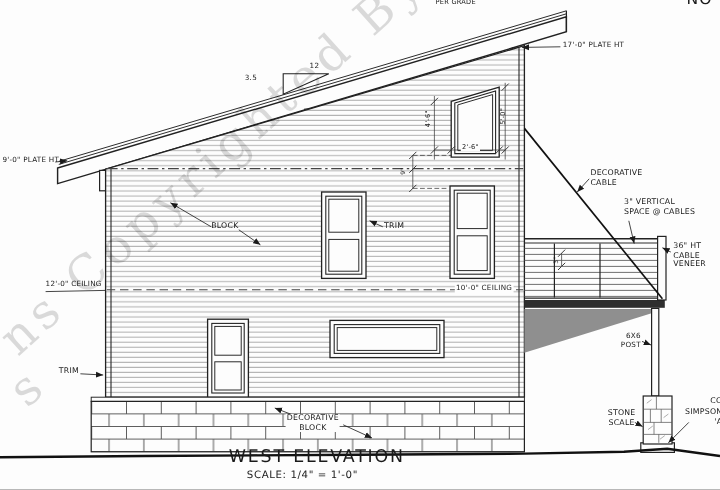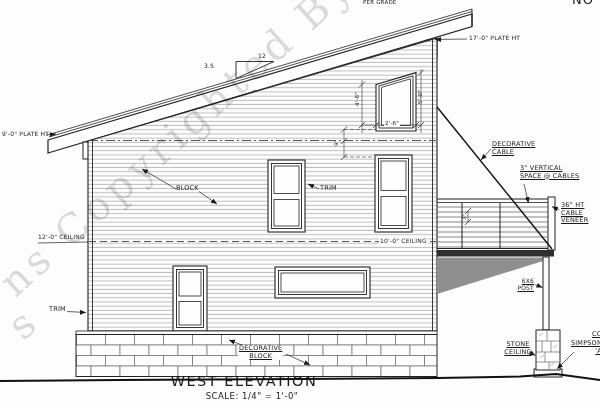--- a/index.html
+++ b/index.html
@@ -3,21 +3,21 @@
 <meta charset="utf-8">
 <style>
   html,body{margin:0;padding:0;background:#888;}
   #sheet{
     position:relative;width:600px;height:408px;background:#fdfdfd;
     overflow:hidden;font-family:"DejaVu Sans",sans-serif;color:#1a1a1a;
   }
   #linework{position:absolute;left:0;top:0;z-index:2;}
   .lbl{position:absolute;z-index:4;font-size:6.5px;line-height:7.5px;
        letter-spacing:.2px;white-space:nowrap;color:#1a1a1a;}
-  .lbl span{display:block;text-decoration:underline;}
+  .lbl span{display:block;}
   .tiny{font-size:5.5px;line-height:6px;}
   .whitebg{background:#fdfdfd;padding:0 1px;}
   .rot{transform:rotate(-90deg);transform-origin:center center;}
   .ctr{text-align:center;}
   .rgt{text-align:right;}
   #per-grade{left:363px;top:-1px;font-size:5.5px;}
   #corner-note{left:572px;top:-4px;font-size:13px;letter-spacing:1px;}
   #plate-high{left:469px;top:34px;font-size:6px;}
   #plate-low{left:2px;top:130px;font-size:6px;}
   #slope-run{left:258px;top:52px;font-size:6px;}
@@ -31,21 +31,21 @@
   #vert-space{left:520px;top:165px;}
   #cable-rail{left:561px;top:202px;}
   #post-lbl{left:514px;top:277px;width:20px;font-size:6px;line-height:7px;}
   #stone-lbl{left:503px;top:341px;width:30px;}
   #simpson-lbl{left:558px;top:330px;width:44px;font-size:6.5px;line-height:8.5px;}
   #dim-w{left:384px;top:120px;}
   #dim-l{left:350px;top:96px;}
   #dim-r{left:413px;top:94px;}
   #dim-g{left:334px;top:139px;font-size:5px;}
   #dim-c{left:462px;top:213px;font-size:5px;}
-  #title{left:144px;top:378px;width:200px;font-size:14.5px;letter-spacing:1.5px;}
+  #title{left:164px;top:378px;width:200px;font-size:14.5px;letter-spacing:1.5px;}
   #scale{left:152px;top:393px;width:200px;font-size:8.5px;letter-spacing:.5px;}
   .wm{position:absolute;z-index:9;pointer-events:none;color:rgba(0,0,0,0.14);
       font-family:"DejaVu Serif",serif;font-size:40px;letter-spacing:5px;
       white-space:nowrap;transform-origin:0 50%;transform:rotate(-42deg);}
   #wm-main{left:6px;top:265px;}
   #wm-frag{left:14px;top:308px;}
 </style>
 </head>
 <body>
 
@@ -207,21 +207,21 @@
     <span>36" HT</span>
     <span>CABLE</span>
     <span>VENEER</span>
   </div>
   <div class="lbl rgt" id="post-lbl">
     <span>6X6</span>
     <span>POST</span>
   </div>
   <div class="lbl ctr" id="stone-lbl">
     <span>STONE</span>
-    <span>CEILING</span>
+    <span>SCALE</span>
   </div>
   <div class="lbl rgt" id="simpson-lbl">
     <span>CO</span>
     <span>SIMPSON</span>
     <span>'A</span>
   </div>
   <div class="lbl tiny whitebg" id="dim-w">2'-6"</div>
   <div class="lbl tiny rot" id="dim-l">4'-6"</div>
   <div class="lbl tiny rot" id="dim-r">5'-0"</div>
   <div class="lbl rot" id="dim-g">9"</div>

